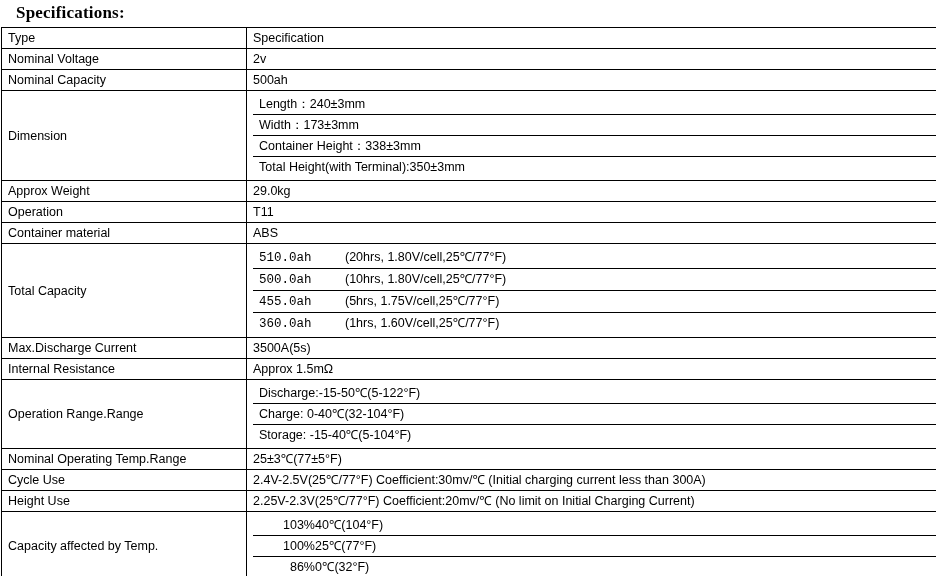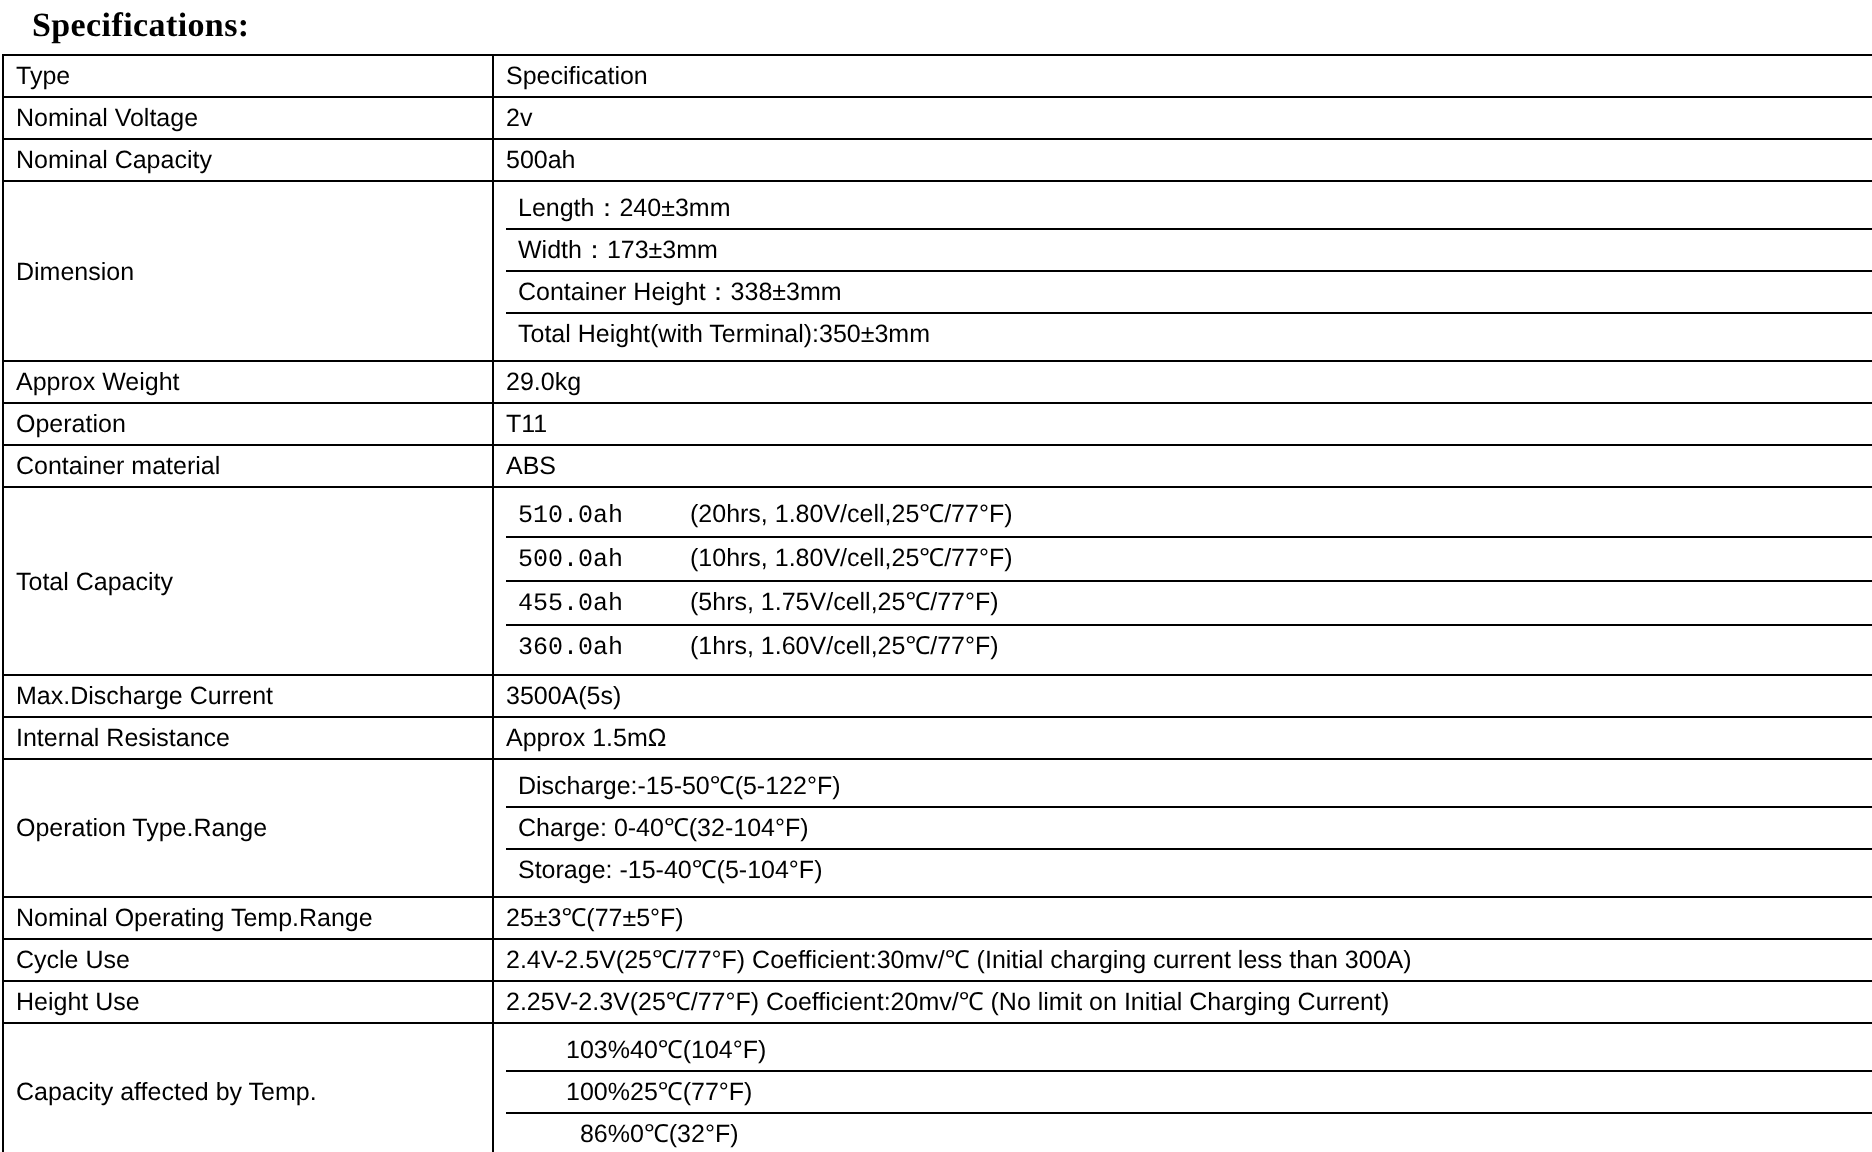--- a/index.html
+++ b/index.html
@@ -158,21 +158,21 @@
         <td class="label">Max.Discharge Current</td>
         <td class="value">3500A(5s)</td>
       </tr>
 
       <tr>
         <td class="label">Internal Resistance</td>
         <td class="value">Approx 1.5mΩ</td>
       </tr>
 
       <tr>
-        <td class="label">Operation Type.Range</td>
+        <td class="label">Operation Range.Range</td>
         <td class="value nested">
           <table class="sub">
             <tbody>
               <tr>
                   <td>Discharge:-15-50℃(5-122°F)</td>
                 </tr>
               <tr>
                   <td>Charge: 0-40℃(32-104°F)</td>
                 </tr>
               <tr>

